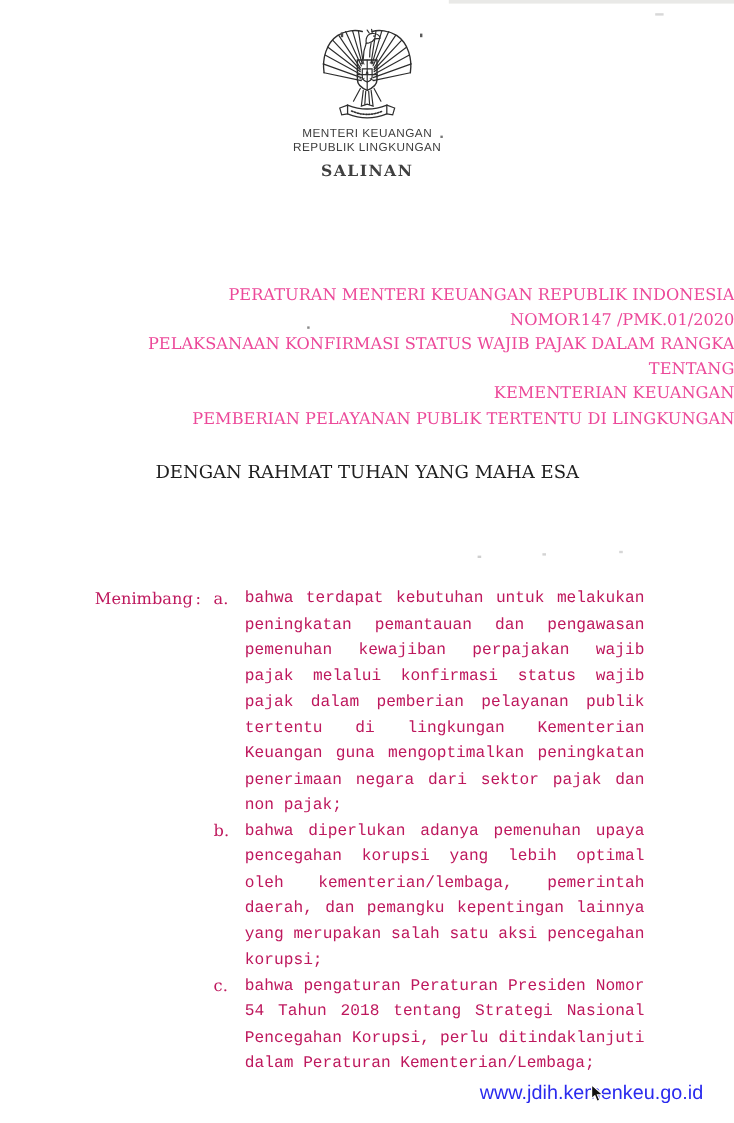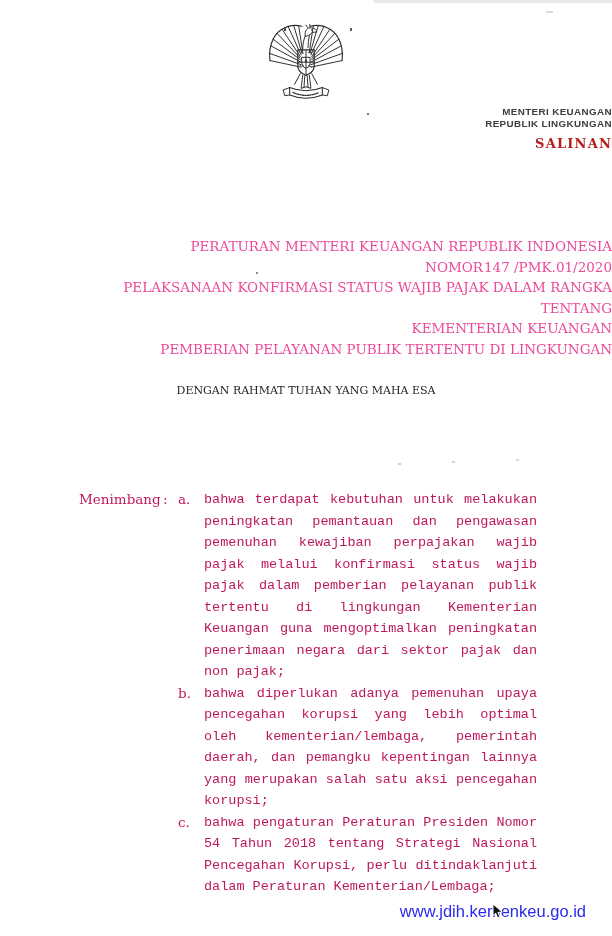--- a/index.html
+++ b/index.html
@@ -2,32 +2,32 @@
 <html><head>
 <meta charset="utf-8">
 <style>
   html,body{margin:0;padding:0;}
   body{width:612px;height:936px;background:#ffffff;overflow:hidden;position:relative;
        font-family:"DejaVu Serif",serif;color:#1e1e1e;}
   .page{position:absolute;inset:0;background:#ffffff;}
 
   
   .emblem{position:absolute;left:50%;top:23px;transform:translateX(-50%);}
-  .masthead{position:absolute;left:0;right:0;top:106px;text-align:right;
+  .masthead{position:absolute;left:0;right:0;top:106px;text-align:center;
             font-family:"Liberation Sans",sans-serif;font-size:9.8px;line-height:11.8px;
-            letter-spacing:.4px;color:#3d3d3d;font-weight:bold;}
-  .salinan{position:absolute;left:0;right:0;top:136px;text-align:right;
-           font-weight:bold;font-size:13px;letter-spacing:1.2px;color:#b91c1c;}
+            letter-spacing:.4px;color:#3d3d3d;}
+  .salinan{position:absolute;left:0;right:0;top:136px;text-align:center;
+           font-weight:bold;font-size:13px;letter-spacing:1.2px;color:#404040;}
 
   
   .title-block{position:absolute;left:16px;right:0;top:236px;text-align:right;
                font-size:13.5px;line-height:20.6px;color:#ec4899;}
   .title-block .num-label{margin-right:1px;}
 
-  .invocation{position:absolute;left:0;right:0;top:384px;text-align:center;font-size:11px;}
+  .invocation{position:absolute;left:0;right:0;top:384px;text-align:center;font-size:15px;}
   .authority{position:absolute;left:0;right:0;top:427px;text-align:center;font-size:13.5px;}
 
   
   .considerations{position:absolute;left:79px;top:489px;width:458px;
                   display:grid;grid-template-columns:84px 15px 26px 1fr;
                   font-size:13.5px;line-height:21.5px;color:#be185d;}
   .considerations .cell{grid-column:auto;}
   .cons-text{text-align:justify;text-justify:inter-word;hyphens:none;font-family:Liberation Mono, monospace;}
 
   

